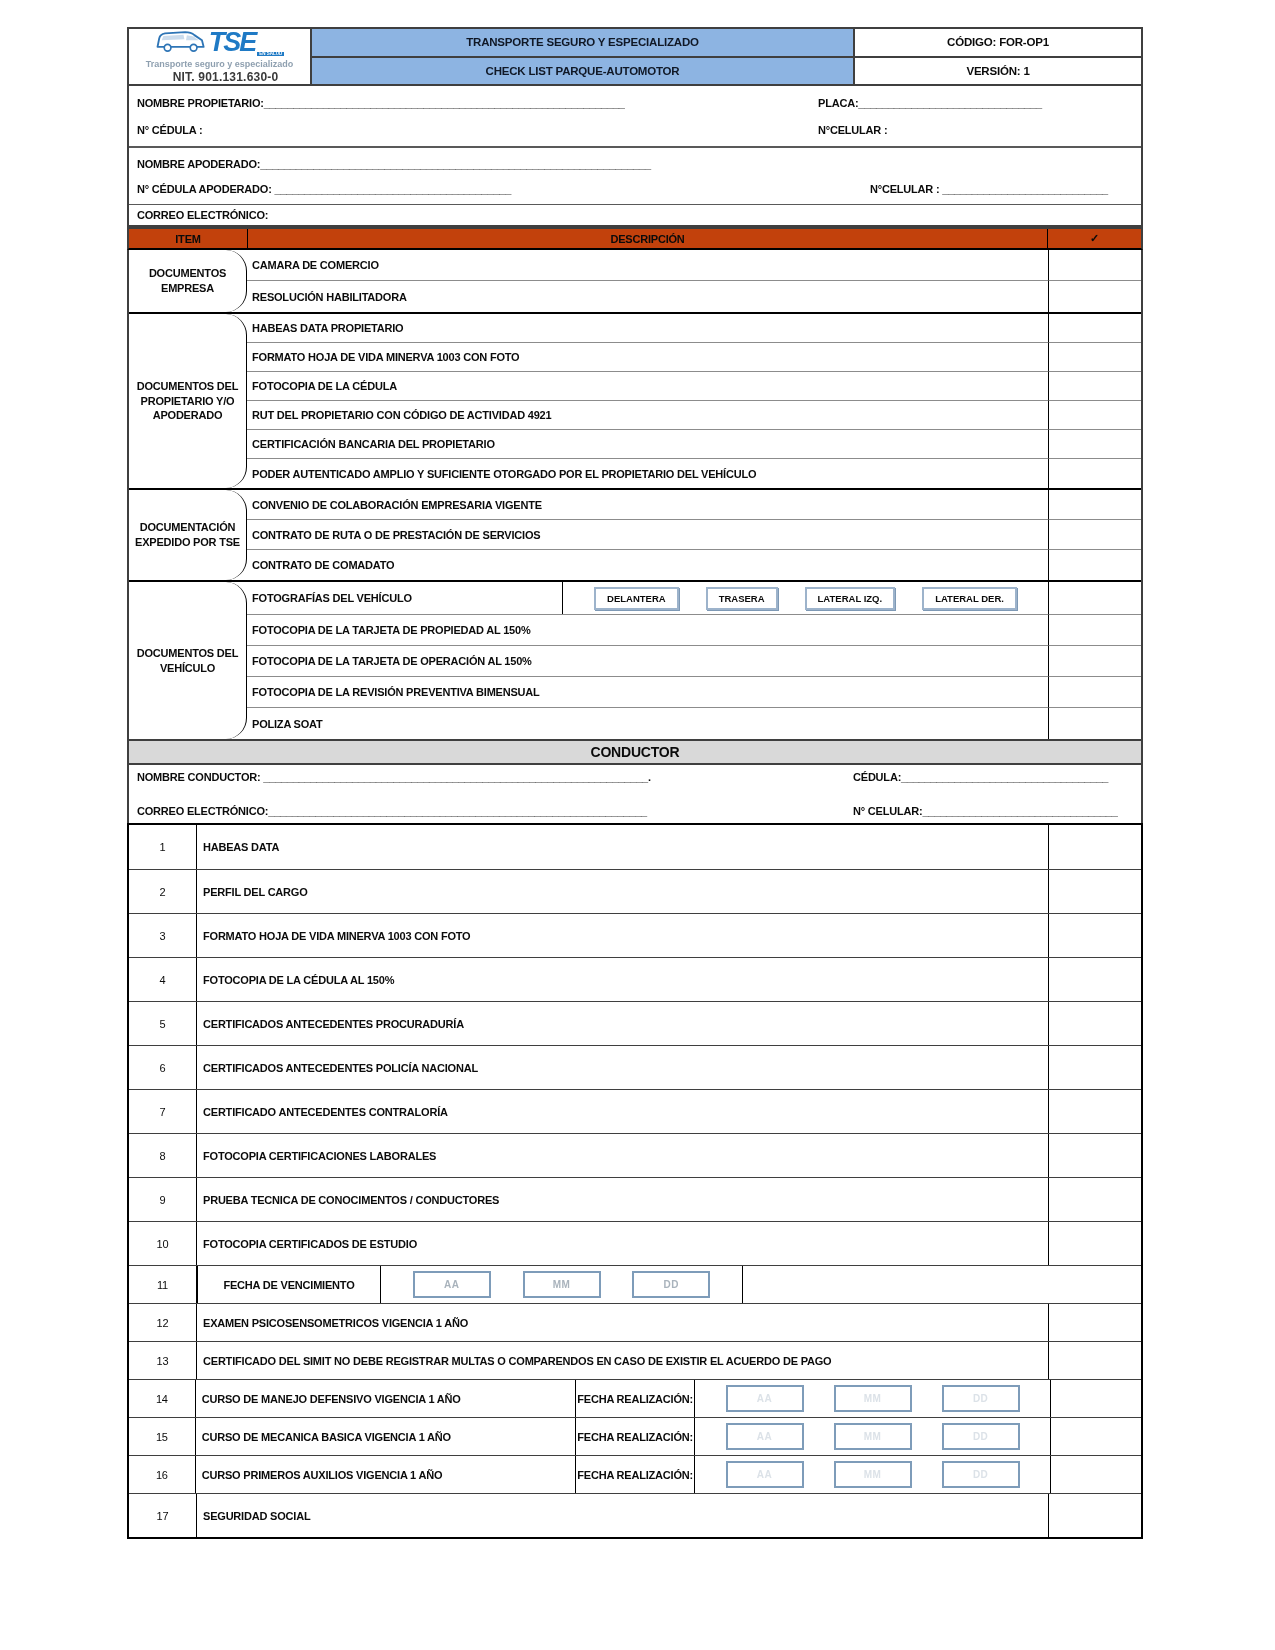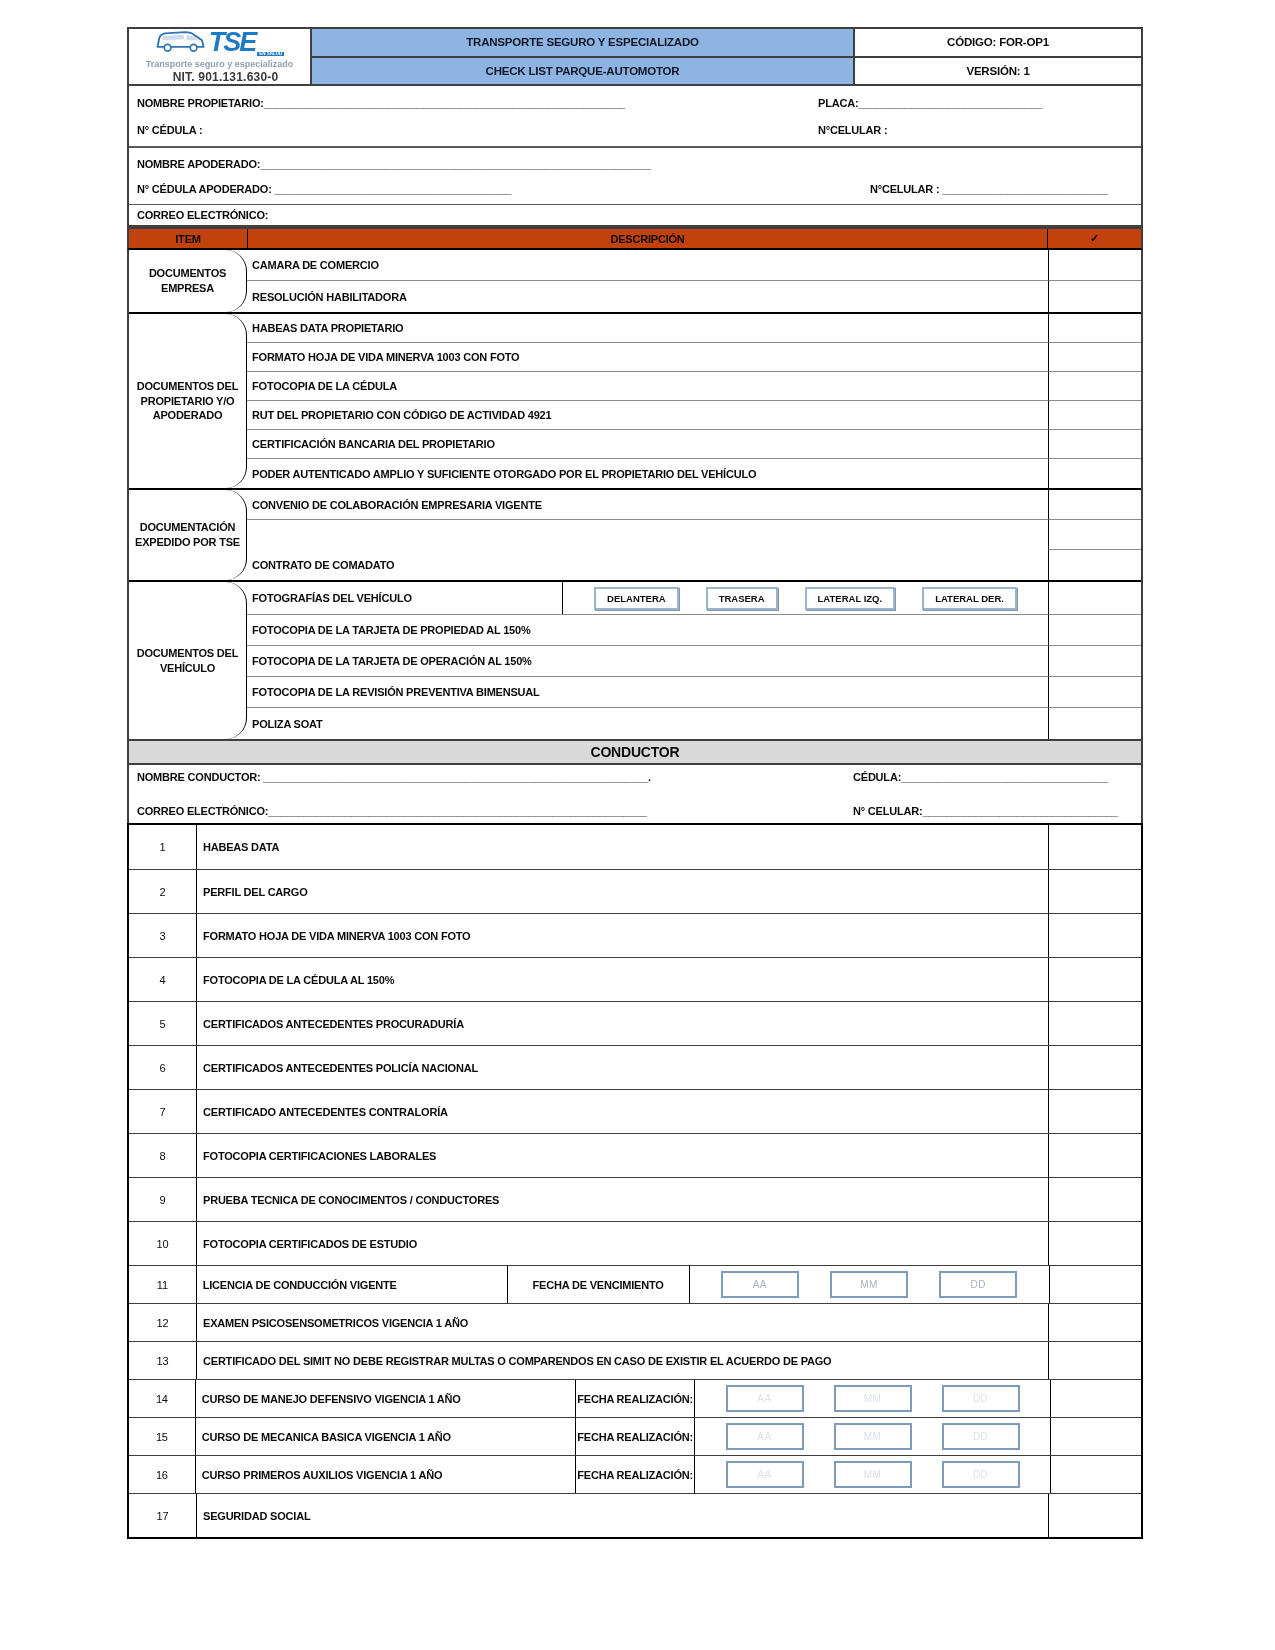--- a/index.html
+++ b/index.html
@@ -67,21 +67,21 @@
   .h44 { height:44px; } .h38 { height:38px; }
   .cnum { width:68px; border-right:1.5px solid #000; display:flex; align-items:center; justify-content:center; font-size:11px; }
   .cdesc { flex:1; display:flex; align-items:center; padding-left:6px; font-size:11px; font-weight:bold; }
   .cchk { width:93px; border-left:1px solid #000; }
   .cdesc.fix11 { flex:0 0 310px; }
   .cdesc.fix14 { flex:0 0 371px; }
   .cdate-label { border-left:1px solid #000; display:flex; align-items:center; justify-content:center; font-size:11px; font-weight:bold; }
   .cdate-label.lg { width:183px; }
   .cdate-label.sm { width:122px;margin-left:8px; }
   .cdate-boxes { width:362px; border-left:1px solid #000; display:flex; align-items:center; justify-content:space-evenly; }
-  .datebox { width:78px; height:27px; background:#fff; border:2px solid #7e9cb9; display:flex; align-items:center; justify-content:center; font-size:10px; font-weight:normal; letter-spacing:0.5px; }
+  .datebox { width:78px; height:27px; background:#fff; border:2px solid #7e9cb9; display:flex; align-items:center; justify-content:center; font-size:10px; font-weight:bold; letter-spacing:0.5px; }
   .datebox.vis { color:#a9b3bc; }
   .datebox.faint { color:#dce2e8; }
 </style>
 </head>
 <body>
 
 <div class="form">
 
   <div class="hdr">
     <div class="hdr-logo">
@@ -167,20 +167,21 @@
       <div class="sdesc">CERTIFICACIÓN BANCARIA DEL PROPIETARIO</div>
         <div class="schk"></div>
       <div class="sdesc nb">PODER AUTENTICADO AMPLIO Y SUFICIENTE OTORGADO POR EL PROPIETARIO DEL VEHÍCULO</div>
         <div class="schk nb"></div>
     </div>
 
     <div class="sect" style="grid-template-rows:repeat(3,30px);">
       <div class="slabel" style="grid-row:1 / span 3;">DOCUMENTACIÓN EXPEDIDO POR TSE</div>
       <div class="sdesc">CONVENIO DE COLABORACIÓN EMPRESARIA VIGENTE</div>
         <div class="schk"></div>
+      <div class="sdesc">CONTRATO DE RUTA O DE PRESTACIÓN DE SERVICIOS</div>
         <div class="schk"></div>
       <div class="sdesc nb">CONTRATO DE COMADATO</div>
         <div class="schk nb"></div>
     </div>
 
     <div class="sect" style="grid-template-rows:33px repeat(4,31px);">
       <div class="slabel" style="grid-row:1 / span 5;">DOCUMENTOS DEL VEHÍCULO</div>
       <div class="sdesc photos">
         <span class="photos-text">FOTOGRAFÍAS DEL VEHÍCULO</span>
         <span class="photos-btns">
@@ -272,21 +273,20 @@
     </div>
 
     <div class="crow h44">
       <div class="cnum">10</div>
       <div class="cdesc">FOTOCOPIA CERTIFICADOS DE ESTUDIO</div>
       <div class="cchk"></div>
     </div>
 
     <div class="crow h38">
       <div class="cnum">11</div>
-      <div class="cdesc fix11">LICENCIA DE CONDUCCIÓN VIGENTE</div>
       <div class="cdate-label lg">FECHA DE VENCIMIENTO</div>
       <div class="cdate-boxes">
         <div class="datebox vis">AA</div>
         <div class="datebox vis">MM</div>
         <div class="datebox vis">DD</div>
       </div>
       <div class="cchk"></div>
     </div>
 
     <div class="crow h38">

